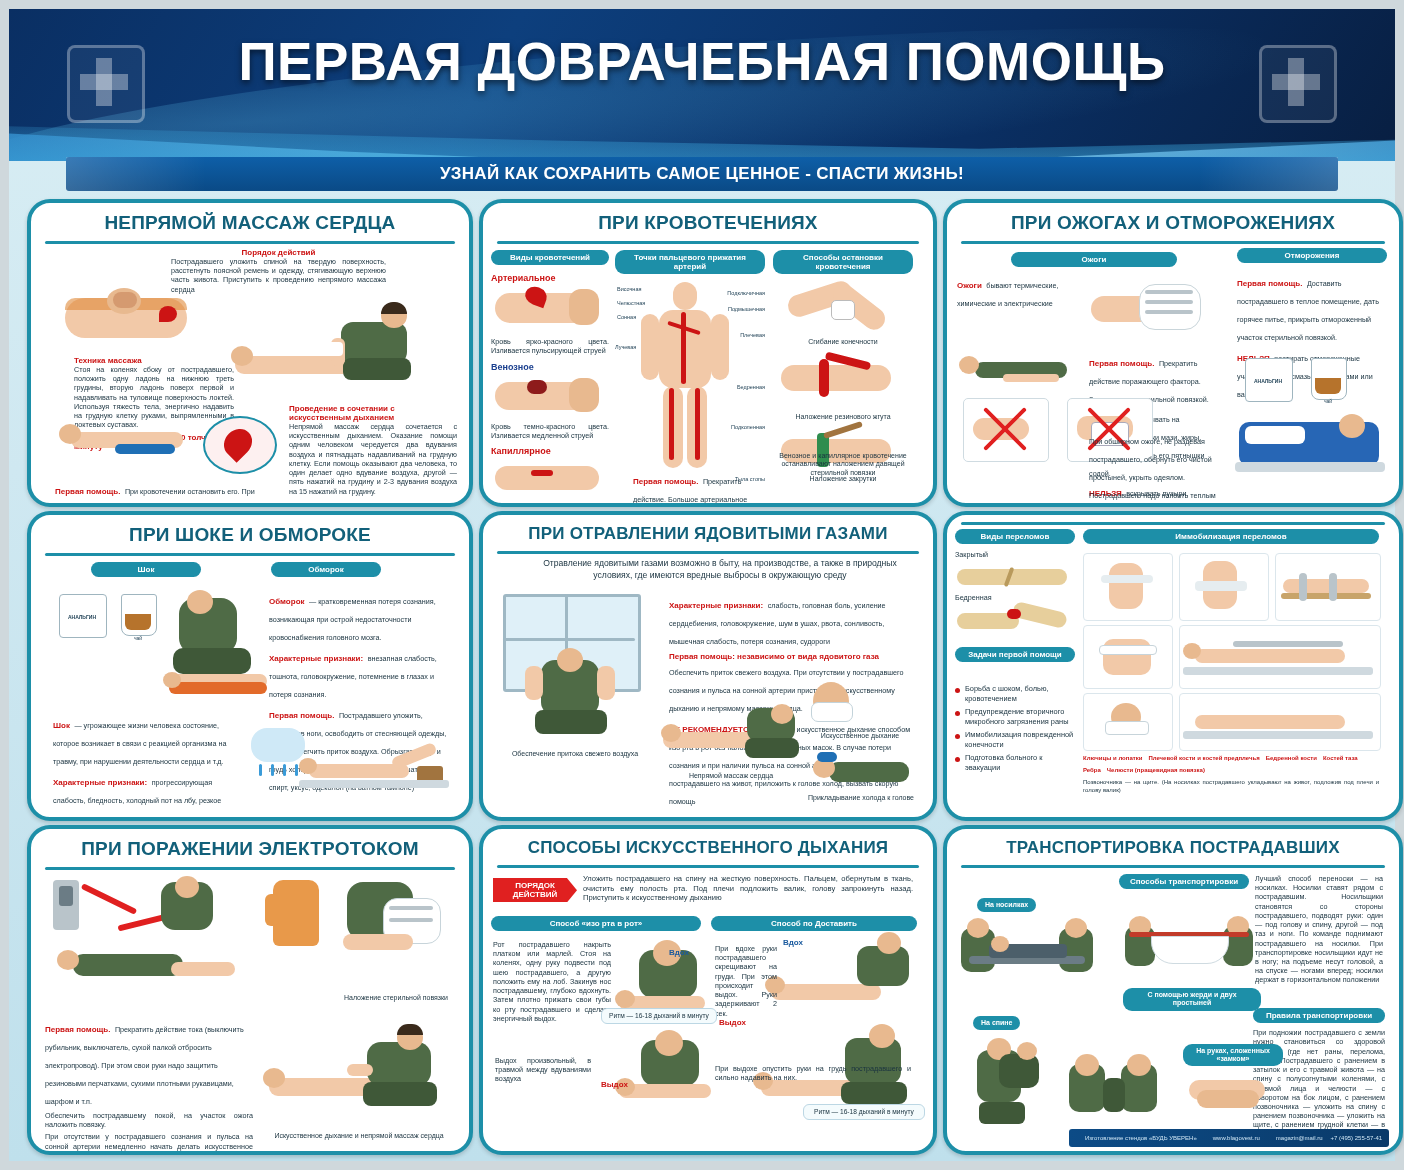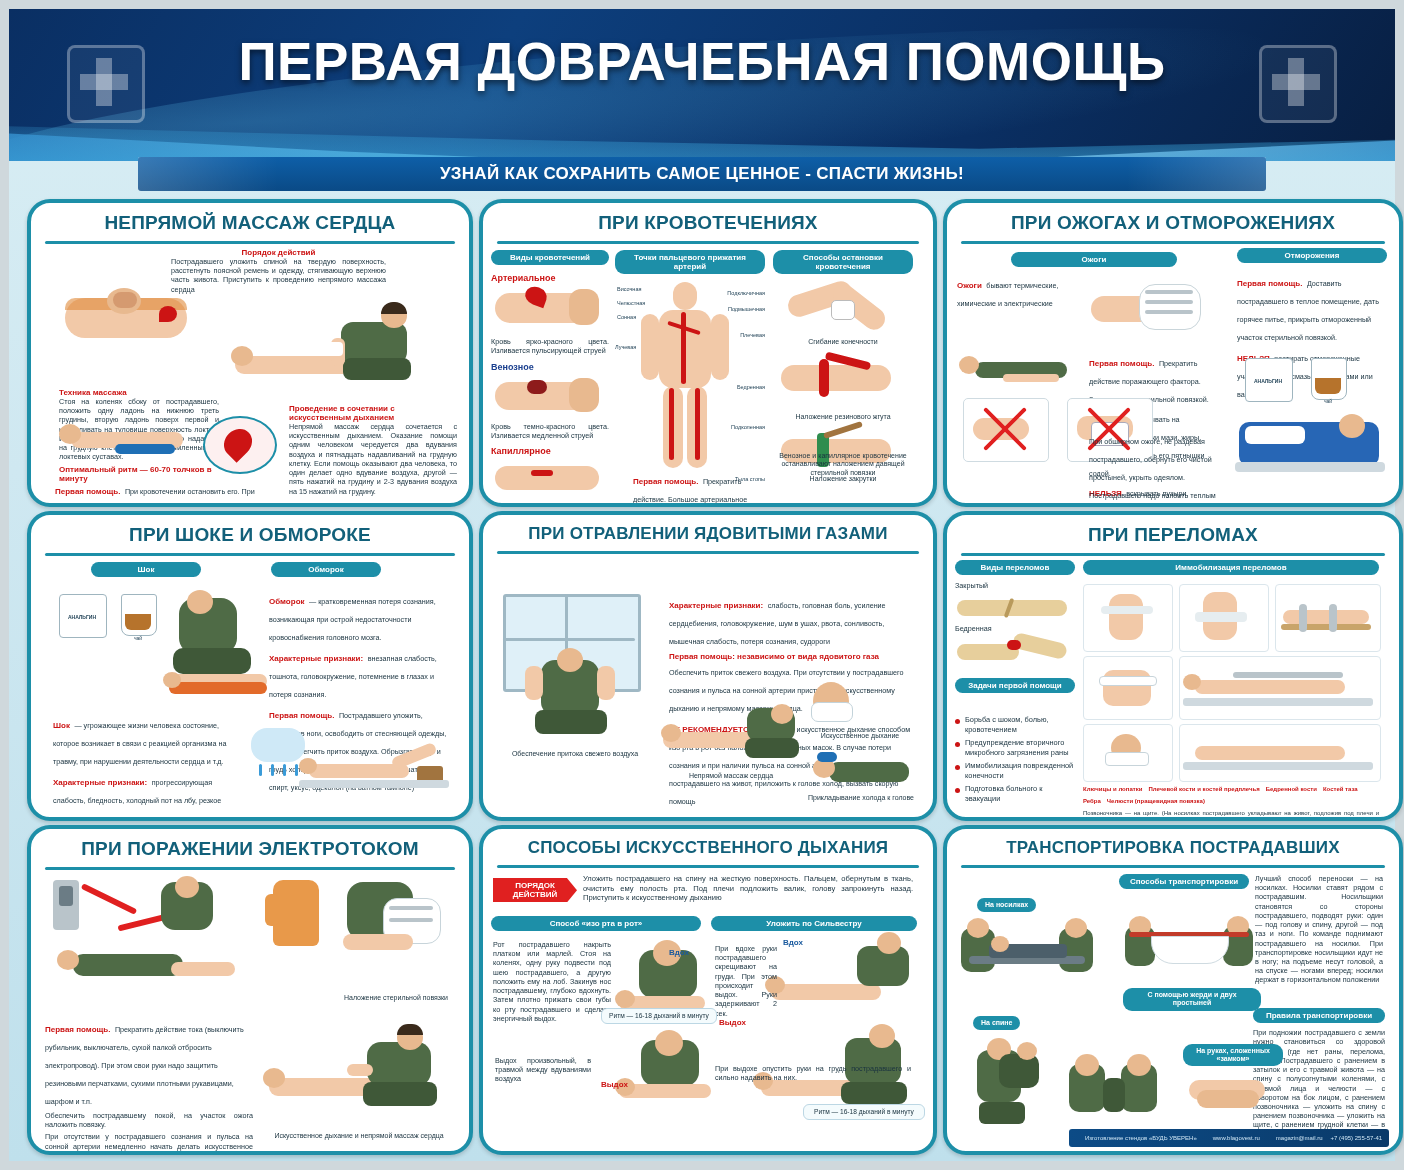--- a/index.html
+++ b/index.html
@@ -52,21 +52,21 @@
   .cross::before,.cross::after{
     content:"";position:absolute;background:rgba(255,255,255,.35);
   }
   .cross::before{left:26px;top:10px;width:16px;height:48px;}
   .cross::after{left:10px;top:26px;width:48px;height:16px;}
   .cross.left{left:58px;}
   .cross.right{right:58px;}
 
   .subtitle-bar{
     position:absolute;left:50%;transform:translateX(-50%);top:148px;
-    width:1128px;height:34px;
+    width:1272px;height:34px;
     background:linear-gradient(180deg,#0e5fa8,#0a4a86);
     color:#fff;font-size:17px;font-weight:bold;letter-spacing:.3px;
     display:flex;align-items:center;justify-content:center;
     border-radius:3px;
   }
   .subtitle-bar::before,.subtitle-bar::after{
     content:"";position:absolute;top:0;width:140px;height:100%;
     background:linear-gradient(90deg,rgba(255,255,255,.18),rgba(255,255,255,0));
   }
   .subtitle-bar::before{left:0;}
@@ -169,21 +169,21 @@
         </div>
 
         <div style="position:absolute;left:28px;top:38px;width:135px;height:70px;">
           <div class="fig skin" style="left:6px;top:16px;width:122px;height:40px;border-radius:20px;"></div>
           <div class="fig" style="left:6px;top:16px;width:122px;height:12px;background:#e08a3a;border-radius:10px 10px 0 0;opacity:.6;"></div>
           <div class="fig skin2 oval" style="left:48px;top:6px;width:34px;height:26px;"></div>
           <div class="fig" style="left:54px;top:10px;width:24px;height:16px;background:#d59a70;border-radius:8px;"></div>
           <div class="fig red" style="left:100px;top:24px;width:18px;height:16px;border-radius:50% 50% 50% 0;"></div>
         </div>
 
-        <div style="position:absolute;left:28px;top:112px;width:160px;margin-top:32px;">
+        <div style="position:absolute;left:43px;top:112px;width:160px;">
           <div class="lbl-red">Техника массажа</div>
           <div class="txt">Стоя на коленях сбоку от пострадавшего, положить одну ладонь на нижнюю треть грудины, вторую ладонь поверх первой и надавливать на туловище поверхность локтей. Используя тяжесть тела, энергично надавить на грудную клетку руками, выпрямленными в локтевых суставах.</div>
           <div class="lbl-red" style="margin-top:3px;">Оптимальный ритм — 60-70 толчков в минуту</div>
         </div>
 
         <div style="position:absolute;left:200px;top:58px;width:190px;height:95px;">
           <div class="fig skin" style="left:4px;top:54px;width:120px;height:18px;border-radius:9px;"></div>
           <div class="fig skin2 oval" style="left:0px;top:44px;width:22px;height:20px;"></div>
           <div class="fig uni" style="left:110px;top:20px;width:66px;height:42px;border-radius:12px;"></div>
           <div class="fig uni2" style="left:112px;top:56px;width:68px;height:22px;border-radius:8px;"></div>
@@ -457,20 +457,21 @@
           <div class="fig" style="left:118px;top:24px;width:26px;height:22px;background:#a1743f;border-radius:3px;"></div>
           <div class="fig bed" style="left:0px;top:38px;width:150px;height:8px;border-radius:3px;"></div>
         </div>
       </div>
     </div>
 
     <div class="panel" style="left:452px;top:312px;width:450px;height:302px;">
       <div class="panel-title sm">ПРИ ОТРАВЛЕНИИ ЯДОВИТЫМИ ГАЗАМИ</div>
       <div class="rule"></div>
       <div class="body" style="height:260px;">
+        <div class="txt" style="position:absolute;left:46px;top:4px;width:382px;font-size:8.6px;text-align:center;line-height:1.35;">Отравление ядовитыми газами возможно в быту, на производстве, а также в природных условиях, где имеются вредные выбросы в окружающую среду</div>
 
         <div style="position:absolute;left:186px;top:40px;width:250px;">
           <span class="lbl-red">Характерные признаки:</span>
           <span class="txt">слабость, головная боль, усиление сердцебиения, головокружение, шум в ушах, рвота, сонливость, мышечная слабость, потеря сознания, судороги</span>
           <div style="margin-top:4px;">
             <div class="lbl-red">Первая помощь: независимо от вида ядовитого газа</div>
             <span class="txt">Обеспечить приток свежего воздуха. При отсутствии у пострадавшего сознания и пульса на сонной артерии приступить к искусственному дыханию и непрямому массажу сердца.</span>
           </div>
           <div style="margin-top:3px;">
             <span class="lbl-red" style="text-decoration:underline;">НЕ РЕКОМЕНДУЕТСЯ</span>
@@ -508,21 +509,20 @@
         <div style="position:absolute;left:330px;top:194px;width:106px;height:48px;">
           <div class="fig uni" style="left:16px;top:14px;width:80px;height:20px;border-radius:9px;"></div>
           <div class="fig skin2 oval" style="left:0px;top:10px;width:22px;height:20px;"></div>
           <div class="fig blu" style="left:4px;top:4px;width:20px;height:10px;border-radius:5px;"></div>
         </div>
         <div class="cap" style="position:absolute;left:318px;top:240px;width:120px;">Прикладывание холода к голове</div>
       </div>
     </div>
 
     <div class="panel" style="left:916px;top:312px;width:452px;height:302px;">
-      <div class="panel-title">ПРИ ПЕРЕЛОМАХ</div>
       <div class="rule"></div>
       <div class="body" style="height:260px;padding-left:37px;">
         <div style="position:absolute;left:8px;top:4px;width:120px;">
           <div class="tag wide">Виды переломов</div>
           <div class="txt" style="margin-top:6px;">Закрытый</div>
           <div style="position:relative;height:34px;">
             <div class="fig" style="left:2px;top:10px;width:110px;height:16px;background:#e7cf9c;border-radius:8px;"></div>
             <div class="fig" style="left:52px;top:8px;width:4px;height:20px;background:#b99a5c;transform:rotate(20deg);"></div>
           </div>
           <div class="txt">Бедренная</div>
@@ -645,21 +645,21 @@
       <div class="panel-title sm">СПОСОБЫ ИСКУССТВЕННОГО ДЫХАНИЯ</div>
       <div class="rule"></div>
       <div class="body" style="height:280px;">
         <div class="arrow-red" style="left:10px;top:10px;width:72px;text-align:center;line-height:1.15;">ПОРЯДОК ДЕЙСТВИЙ</div>
         <div class="txt" style="position:absolute;left:100px;top:6px;width:330px;font-size:7.6px;">Уложить пострадавшего на спину на жесткую поверхность. Пальцем, обернутым в ткань, очистить ему полость рта. Под плечи подложить валик, голову запрокинуть назад. Приступить к искусственному дыханию</div>
 
         <div style="position:absolute;left:8px;top:48px;width:210px;">
           <div class="tag wide">Способ «изо рта в рот»</div>
         </div>
         <div style="position:absolute;left:228px;top:48px;width:206px;">
-          <div class="tag wide">Уложить по Сильвестру</div>
+          <div class="tag wide">Способ по Доставить</div>
         </div>
 
         <div class="txt" style="position:absolute;left:10px;top:72px;width:118px;">Рот пострадавшего накрыть платком или марлей. Стоя на коленях, одну руку подвести под шею пострадавшего, а другую положить ему на лоб. Закинув нос пострадавшему, глубоко вдохнуть. Затем плотно прижать свои губы ко рту пострадавшего и сделать энергичный выдох.</div>
 
         <div style="position:absolute;left:132px;top:72px;width:100px;height:80px;">
           <div class="fig uni" style="left:24px;top:10px;width:58px;height:48px;border-radius:14px;"></div>
           <div class="fig skin2 oval" style="left:38px;top:0px;width:28px;height:26px;"></div>
           <div class="fig skin" style="left:4px;top:56px;width:86px;height:14px;border-radius:7px;"></div>
           <div class="fig skin2 oval" style="left:0px;top:50px;width:20px;height:18px;"></div>
         </div>

